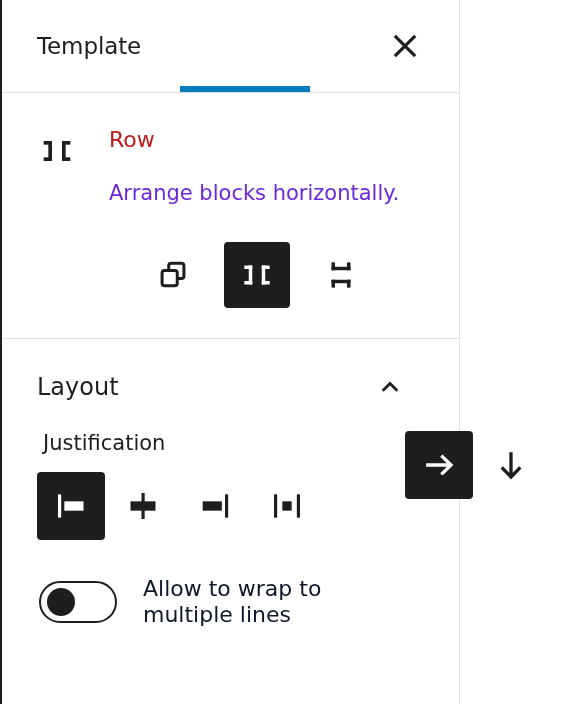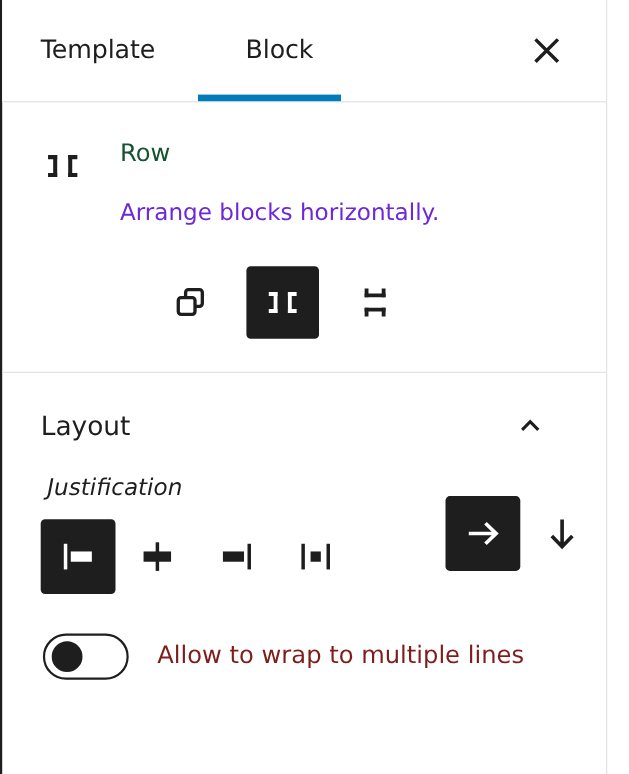--- a/index.html
+++ b/index.html
@@ -6,21 +6,21 @@
   * { box-sizing: border-box; }
   html, body {
     margin: 0; padding: 0;
     width: 572px; height: 704px;
     background: #ffffff;
     font-family: "DejaVu Sans", "Liberation Sans", sans-serif;
     overflow: hidden;
   }
   .sidebar {
     position: relative;
-    width: 552px;
+    width: 460px;
     height: 704px;
     background: #ffffff;
     border-left: 2px solid #1e1e1e;
     border-right: 1px solid #e0e0e0;
     display: flex;
     flex-direction: column;
   }
 
   
   .tabs-header {
@@ -84,21 +84,21 @@
     flex: 0 0 46px;
     margin-left: 11px;
     margin-top: 4px;
     display: flex;
     align-items: center;
     justify-content: flex-start;
   }
   .block-card-text { margin-left: 26px; }
   .block-title {
     font-size: 22px;
-    color: #14532d;
+    color: #b91c1c;
     line-height: 1.2;
     margin: 0;
     font-weight: 400;
   }
   .block-desc {
     font-size: 21px;
     color: #6d28d9;
     margin: 26px 0 0 0;
     line-height: 1.35;
   }
@@ -146,23 +146,22 @@
   }
   .panel-chevron {
     display: flex; align-items: center; justify-content: center;
     width: 36px; height: 36px;
   }
 
   .panel-body { padding: 0 35px 0 35px; }
 
   .control-row {
     display: flex;
-    align-items: center;
+    align-items: flex-start;
     gap: 16px;
-    font-style: italic;
   }
   .control-col-just { flex: 0 0 352px; }
   .control-col-orient { flex: 1 1 auto; }
 
   .control-label {
     font-size: 21px;
     color: #1e1e1e;
     margin: 0 0 16px 6px;
     display: block;
     line-height: 1.2;
@@ -208,33 +207,32 @@
     top: 50%;
     left: 6px;
     transform: translateY(-50%);
     width: 28px; height: 28px;
     border-radius: 50%;
     background: #1e1e1e;
     transition: none;
   }
   .toggle-label {
     font-size: 22px;
-    color: #7f1d1d;
+    color: #0f172a;
     line-height: 1.2;
   }
   svg { display: block; }
 </style>
 </head>
 <body>
 
 <div class="sidebar">
 
   <div class="tabs-header">
     <button class="tab tab-template">Template</button>
-    <button class="tab tab-block">Block</button>
     <div class="tab-underline"></div>
     <button class="close-btn" aria-label="Close Settings">
       <span>
         <svg width="36" height="36" viewBox="0 0 24 24">
           <path d="M5.2 5.2 L18.8 18.8 M18.8 5.2 L5.2 18.8" stroke="#1e1e1e" stroke-width="2.1" fill="none" stroke-linecap="butt"></path>
         </svg>
       </span>
     </button>
   </div>
 

